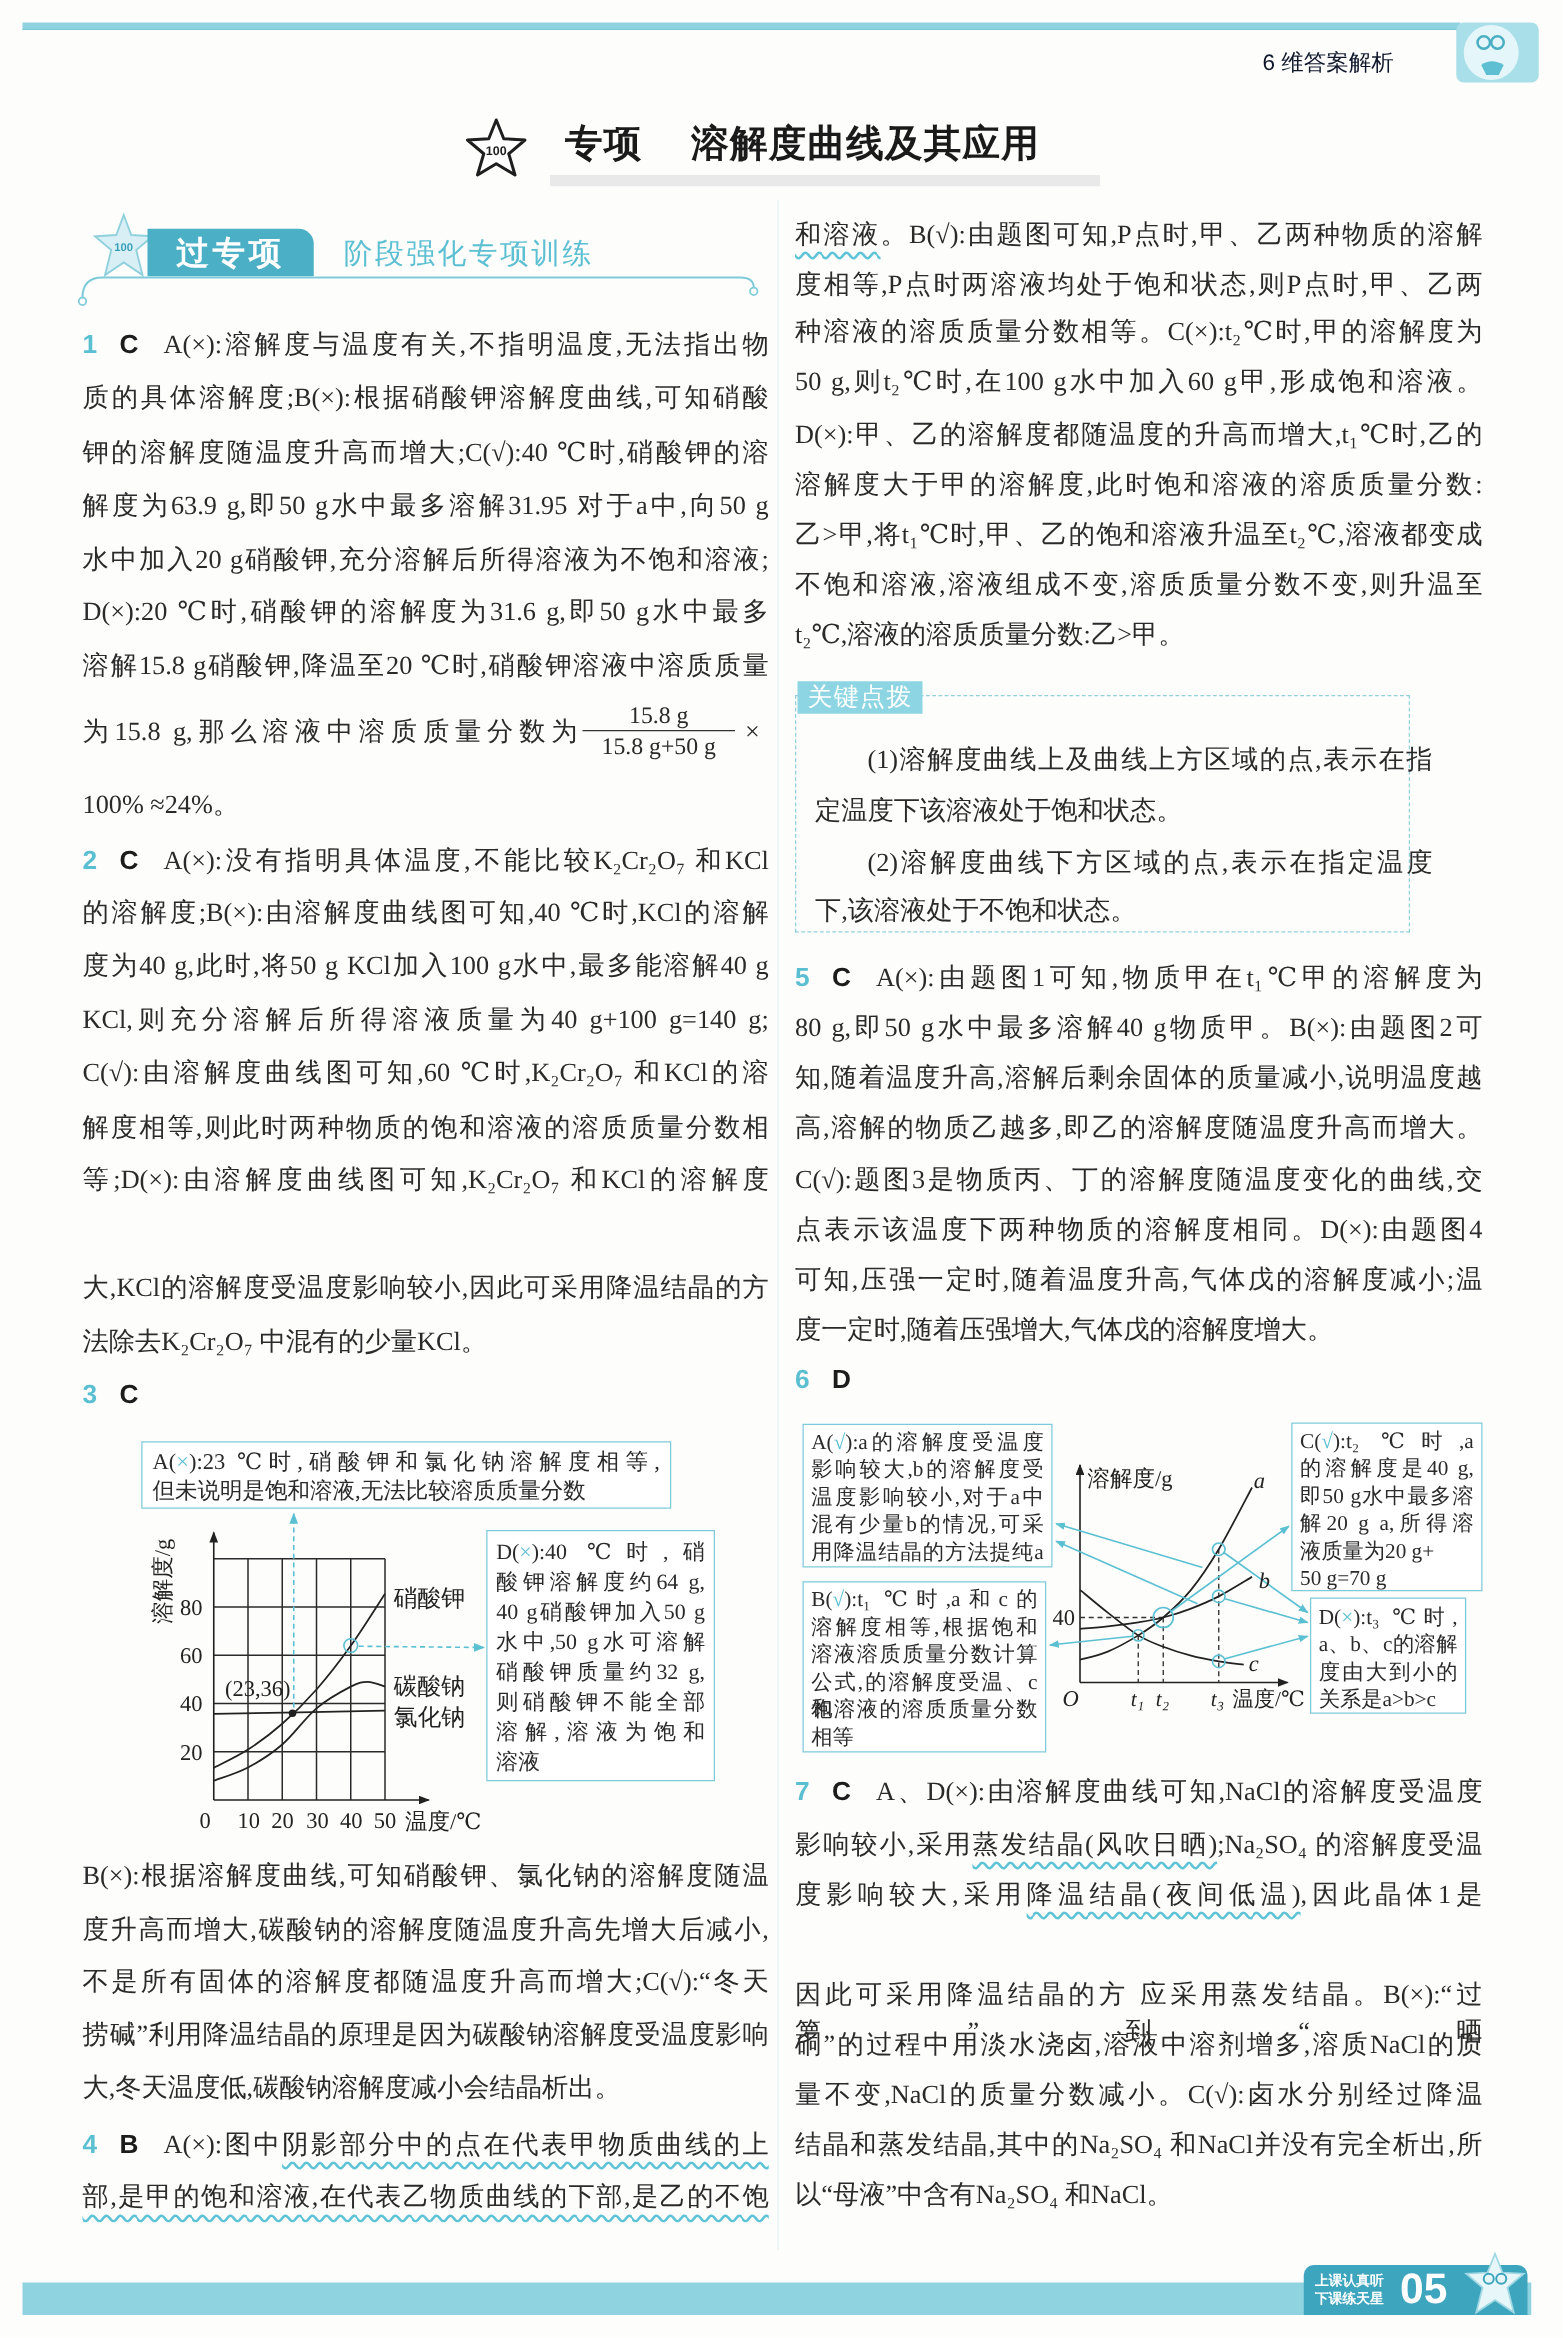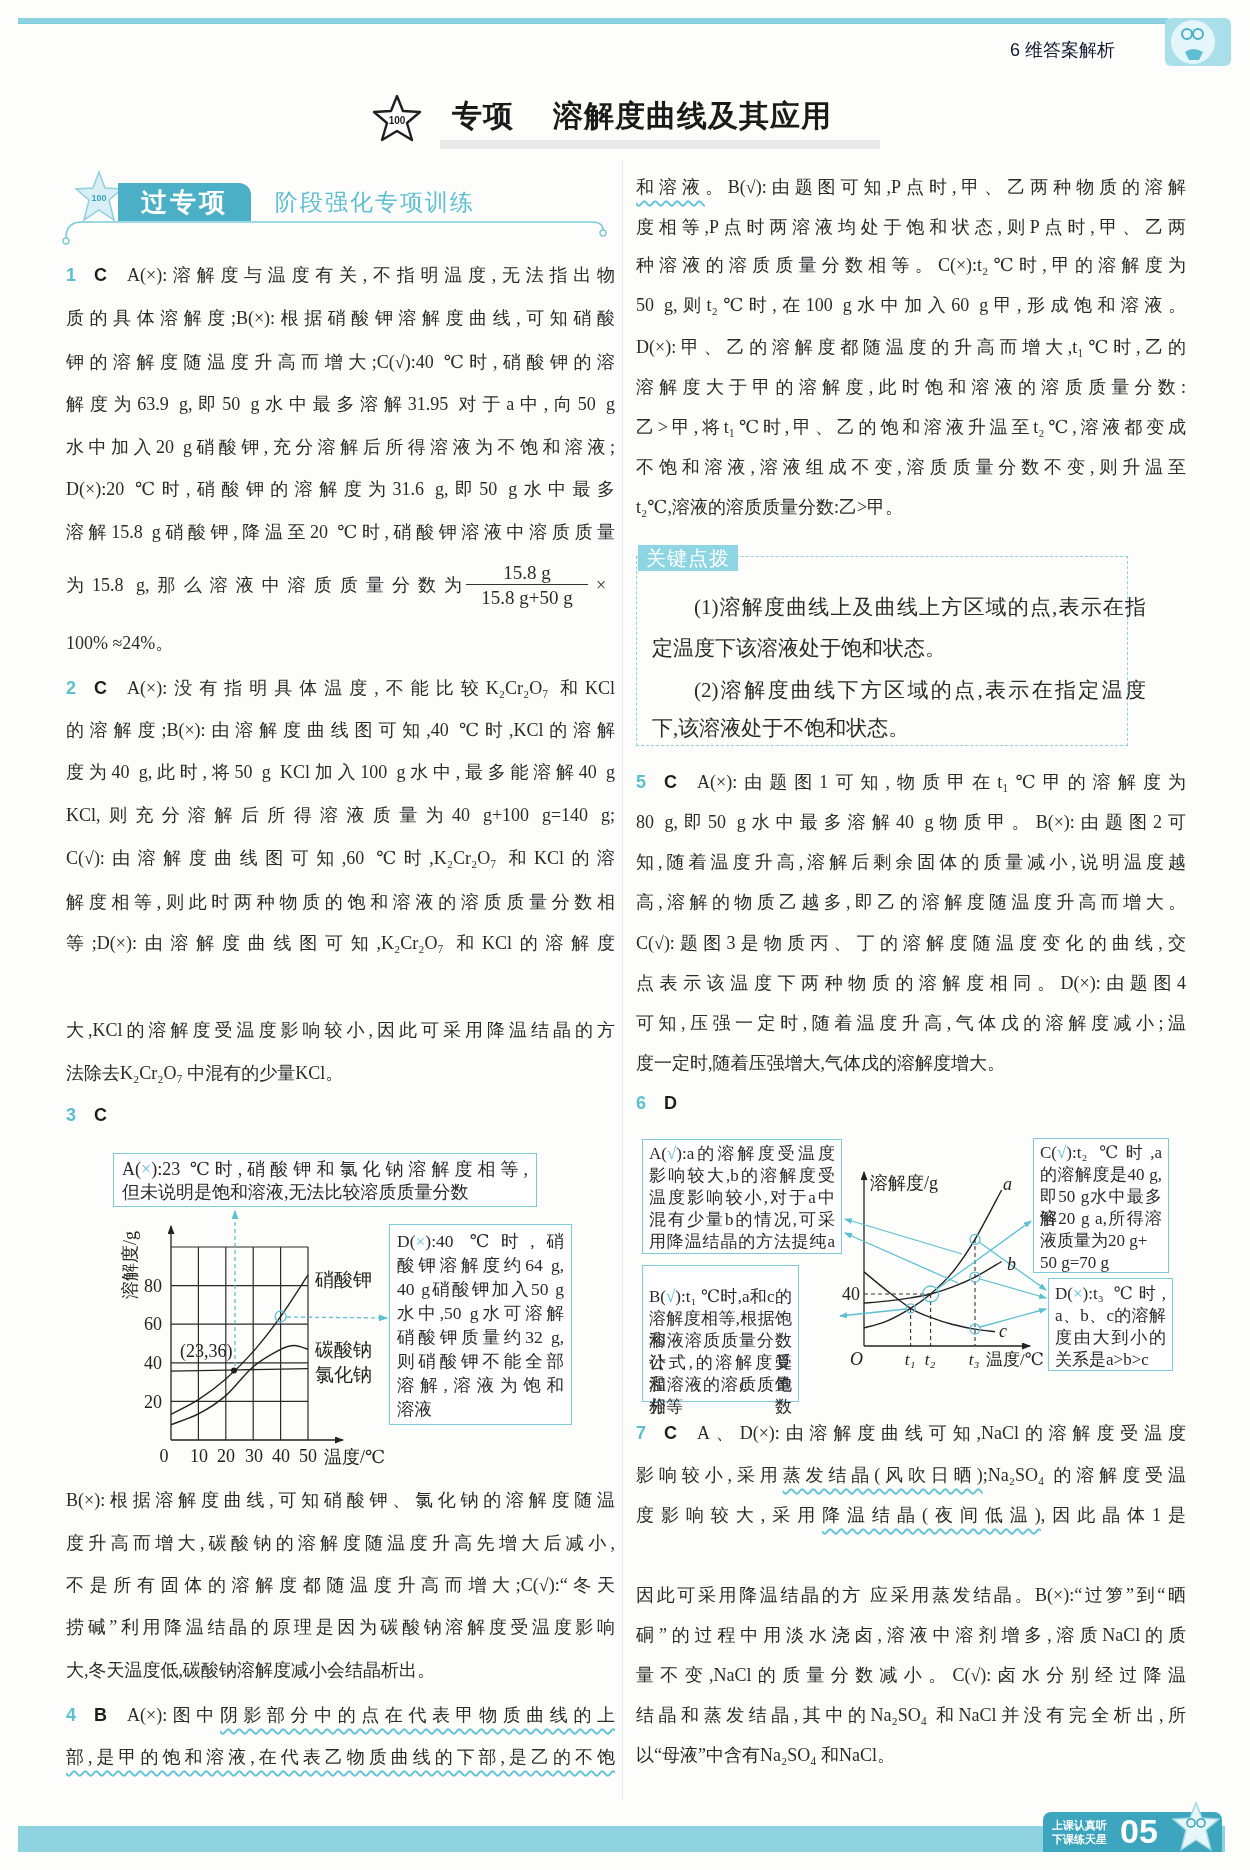--- a/index.html
+++ b/index.html
@@ -1,19 +1,19 @@
 <!DOCTYPE html>
 <html><head>
 <meta charset="utf-8">
 <style>
 *{box-sizing:border-box;margin:0;padding:0}
 body{background:#ffffff}
 .page{position:relative;width:1250px;height:1870px;background:#fdfdfc;overflow:hidden;font-family:"Liberation Serif","DejaVu Serif",serif;color:#2a2a2a}
 .abs{position:absolute}
-.ln{position:absolute;height:30px;line-height:30px;font-size:18px;text-align:justify;text-align-last:justify}
+.ln{position:absolute;height:30px;line-height:30px;font-size:21px;text-align:justify;text-align-last:justify}
 .ln.last{text-align-last:left}
 .L{left:66px;width:549px}
 .R{left:636px;width:550px}
 .qnum{font-family:"Liberation Sans","DejaVu Sans",sans-serif;font-weight:bold;color:#5bbfd2;margin-right:18px}
 .qans{font-family:"Liberation Sans","DejaVu Sans",sans-serif;font-weight:bold;color:#1c1c1c;margin-right:20px}
 .wavy{text-decoration:underline wavy #5ec3d6;text-decoration-thickness:1.5px;text-underline-offset:7px}
 .frac{position:absolute;width:122px;font-size:19px;text-align:center}
 .fnum{height:24px;line-height:24px;border-bottom:1.3px solid #333}
 .fden{height:26px;line-height:26px}
 .topbar{left:18px;top:18px;width:1150px;height:6px;background:#8fd3e0;border-bottom:1px solid #7ecad8}
@@ -251,29 +251,29 @@
   <div class="lbl it" style="left:1007px;top:1253px">b</div>
   <div class="lbl it" style="left:999px;top:1320px">c</div>
 
   <div class="box" style="left:642px;top:1139px;width:200px;height:115px;padding:3px 6px">
     <div class="bl"><span>A(</span><span class="mark">√</span><span>):a的溶解度受温度</span></div>
     <div class="bl">影响较大,b的溶解度受</div>
     <div class="bl">温度影响较小,对于a中</div>
     <div class="bl">混有少量b的情况,可采</div>
     <div class="bl">用降温结晶的方法提纯a</div>
   </div>
-  <div class="box" style="left:642px;top:1265px;width:157px;height:137px;padding:20px 6px">
+  <div class="box" style="left:642px;top:1265px;width:195px;height:137px;padding:3px 6px">
     <div class="bl"><span>B(</span><span class="mark">√</span><span>):t₁ ℃时,a和c的</span></div>
     <div class="bl">溶解度相等,根据饱和</div>
     <div class="bl">溶液溶质质量分数计算</div>
     <div class="bl">公式,的溶解度受温、c饱</div>
     <div class="bl">和溶液的溶质质量分数</div>
     <div class="bl last">相等</div>
   </div>
-  <div class="box" style="left:1033px;top:1138px;width:136px;height:135px;padding:3px 6px">
+  <div class="box" style="left:1033px;top:1138px;width:153px;height:135px;padding:3px 6px">
     <div class="bl"><span>C(</span><span class="mark">√</span><span>):t₂ ℃时,a</span></div>
     <div class="bl">的溶解度是40 g,</div>
     <div class="bl">即50 g水中最多溶</div>
     <div class="bl">解20 g a,所得溶</div>
     <div class="bl last">液质量为20 g+</div>
     <div class="bl last">50 g=70 g</div>
   </div>
   <div class="box" style="left:1048px;top:1278px;width:125px;height:93px;padding:4px 6px">
     <div class="bl"><span>D(</span><span class="mark">×</span><span>):t₃ ℃时,</span></div>
     <div class="bl">a、b、c的溶解</div>

